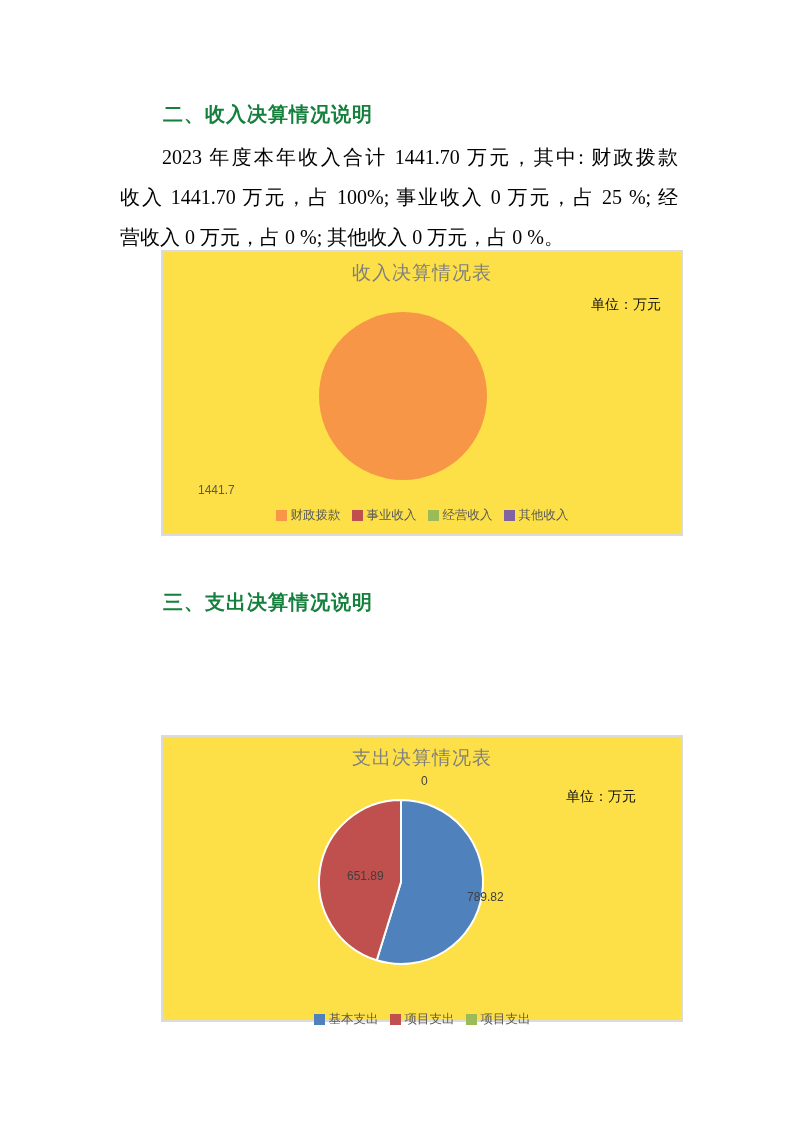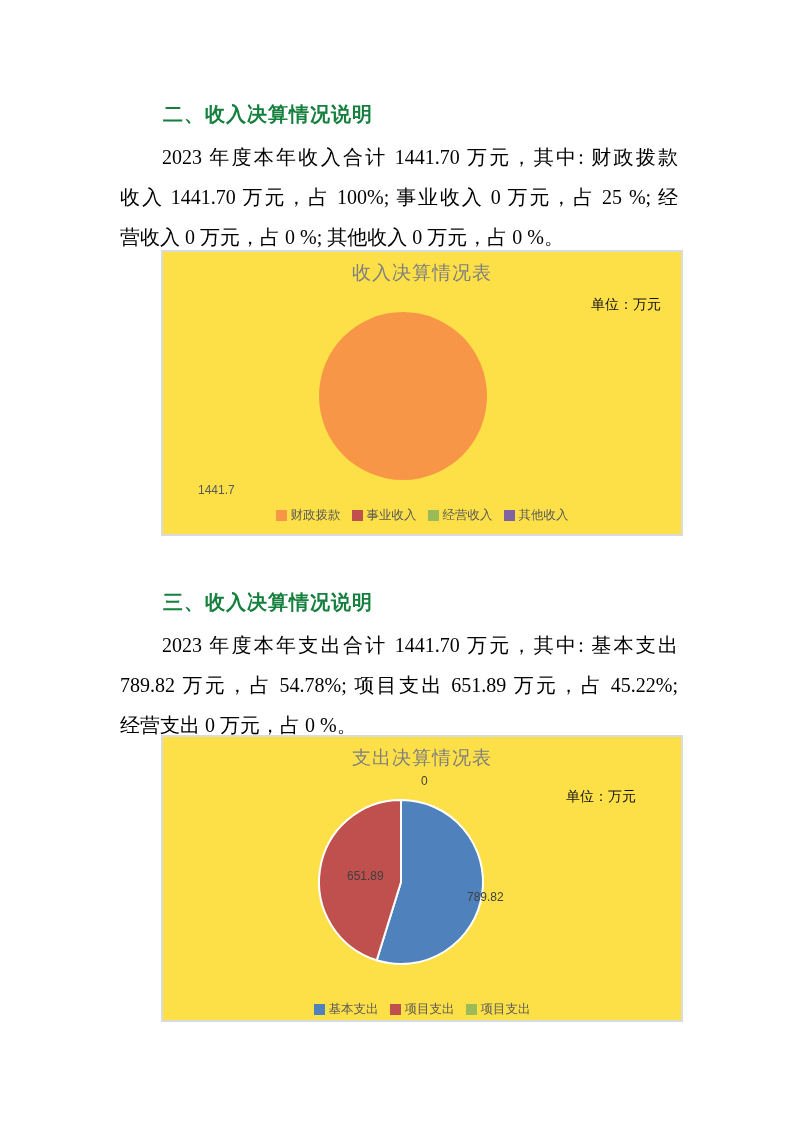--- a/index.html
+++ b/index.html
@@ -59,21 +59,21 @@
   #label-expense-zero { left:223px; top:37px; width:30px; }
   #label-expense-project { left:149px; top:132px; width:60px; }
   #label-expense-basic { left:269px; top:153px; width:60px; }
   .legend {
     position:absolute; left:0; width:100%;
     display:flex; justify-content:center; align-items:center; gap:11px;
     font-family:"Liberation Sans","DejaVu Sans",sans-serif;
     font-size:12.5px; color:#595959;
   }
   #legend-income  { top:255px; }
-  #legend-expense { top:264px; }
+  #legend-expense { top:274px; }
   .legend-item { display:flex; align-items:center; gap:4px; }
   .swatch { width:11px; height:11px; display:inline-block; }
 </style>
 </head>
 <body>
 
 <div class="page">
 
   <h2 class="sec-heading" id="heading-income">二、收入决算情况说明</h2>
 
@@ -103,27 +103,22 @@
           <span class="swatch" style="background: rgb(155, 187, 89);"></span>
           <span>经营收入</span>
         </span>
         <span class="legend-item">
           <span class="swatch" style="background: rgb(128, 100, 162);"></span>
           <span>其他收入</span>
         </span>
       </div>
   </div>
 
-  <h2 class="sec-heading" id="heading-expense">三、收入决算情况说明</h2>
+  <h2 class="sec-heading" id="heading-expense">三、支出决算情况说明</h2>
 
-  <div class="para" id="para-expense">
-    <div class="line justify indent">2023 年度本年支出合计 1441.70 万元，其中: 基本支出</div>
-    <div class="line justify">789.82 万元，占 54.78%; 项目支出 651.89 万元，占 45.22%;</div>
-    <div class="line">经营支出 0 万元，占 0 %。</div>
-  </div>
 
   <div class="chart-box" id="chart-expense">
     <div class="chart-title">支出决算情况表</div>
     <div class="unit-label" id="unit-expense">单位：万元</div>
     <div class="pie-label" id="label-expense-zero">0</div>
     <svg class="pie-svg" id="pie-expense-svg" width="180" height="180" viewBox="0 0 180 180">
         <path d="M 90 90 L 90.00 8.00 A 82 82 0 1 1 65.72 168.32 Z" fill="#4F81BD" stroke="#ffffff" stroke-width="2" stroke-linejoin="round"></path>
         <path d="M 90 90 L 65.72 168.32 A 82 82 0 0 1 90.00 8.00 Z" fill="#C0504D" stroke="#ffffff" stroke-width="2" stroke-linejoin="round"></path>
       </svg>
     <div class="pie-label" id="label-expense-project">651.89</div>

